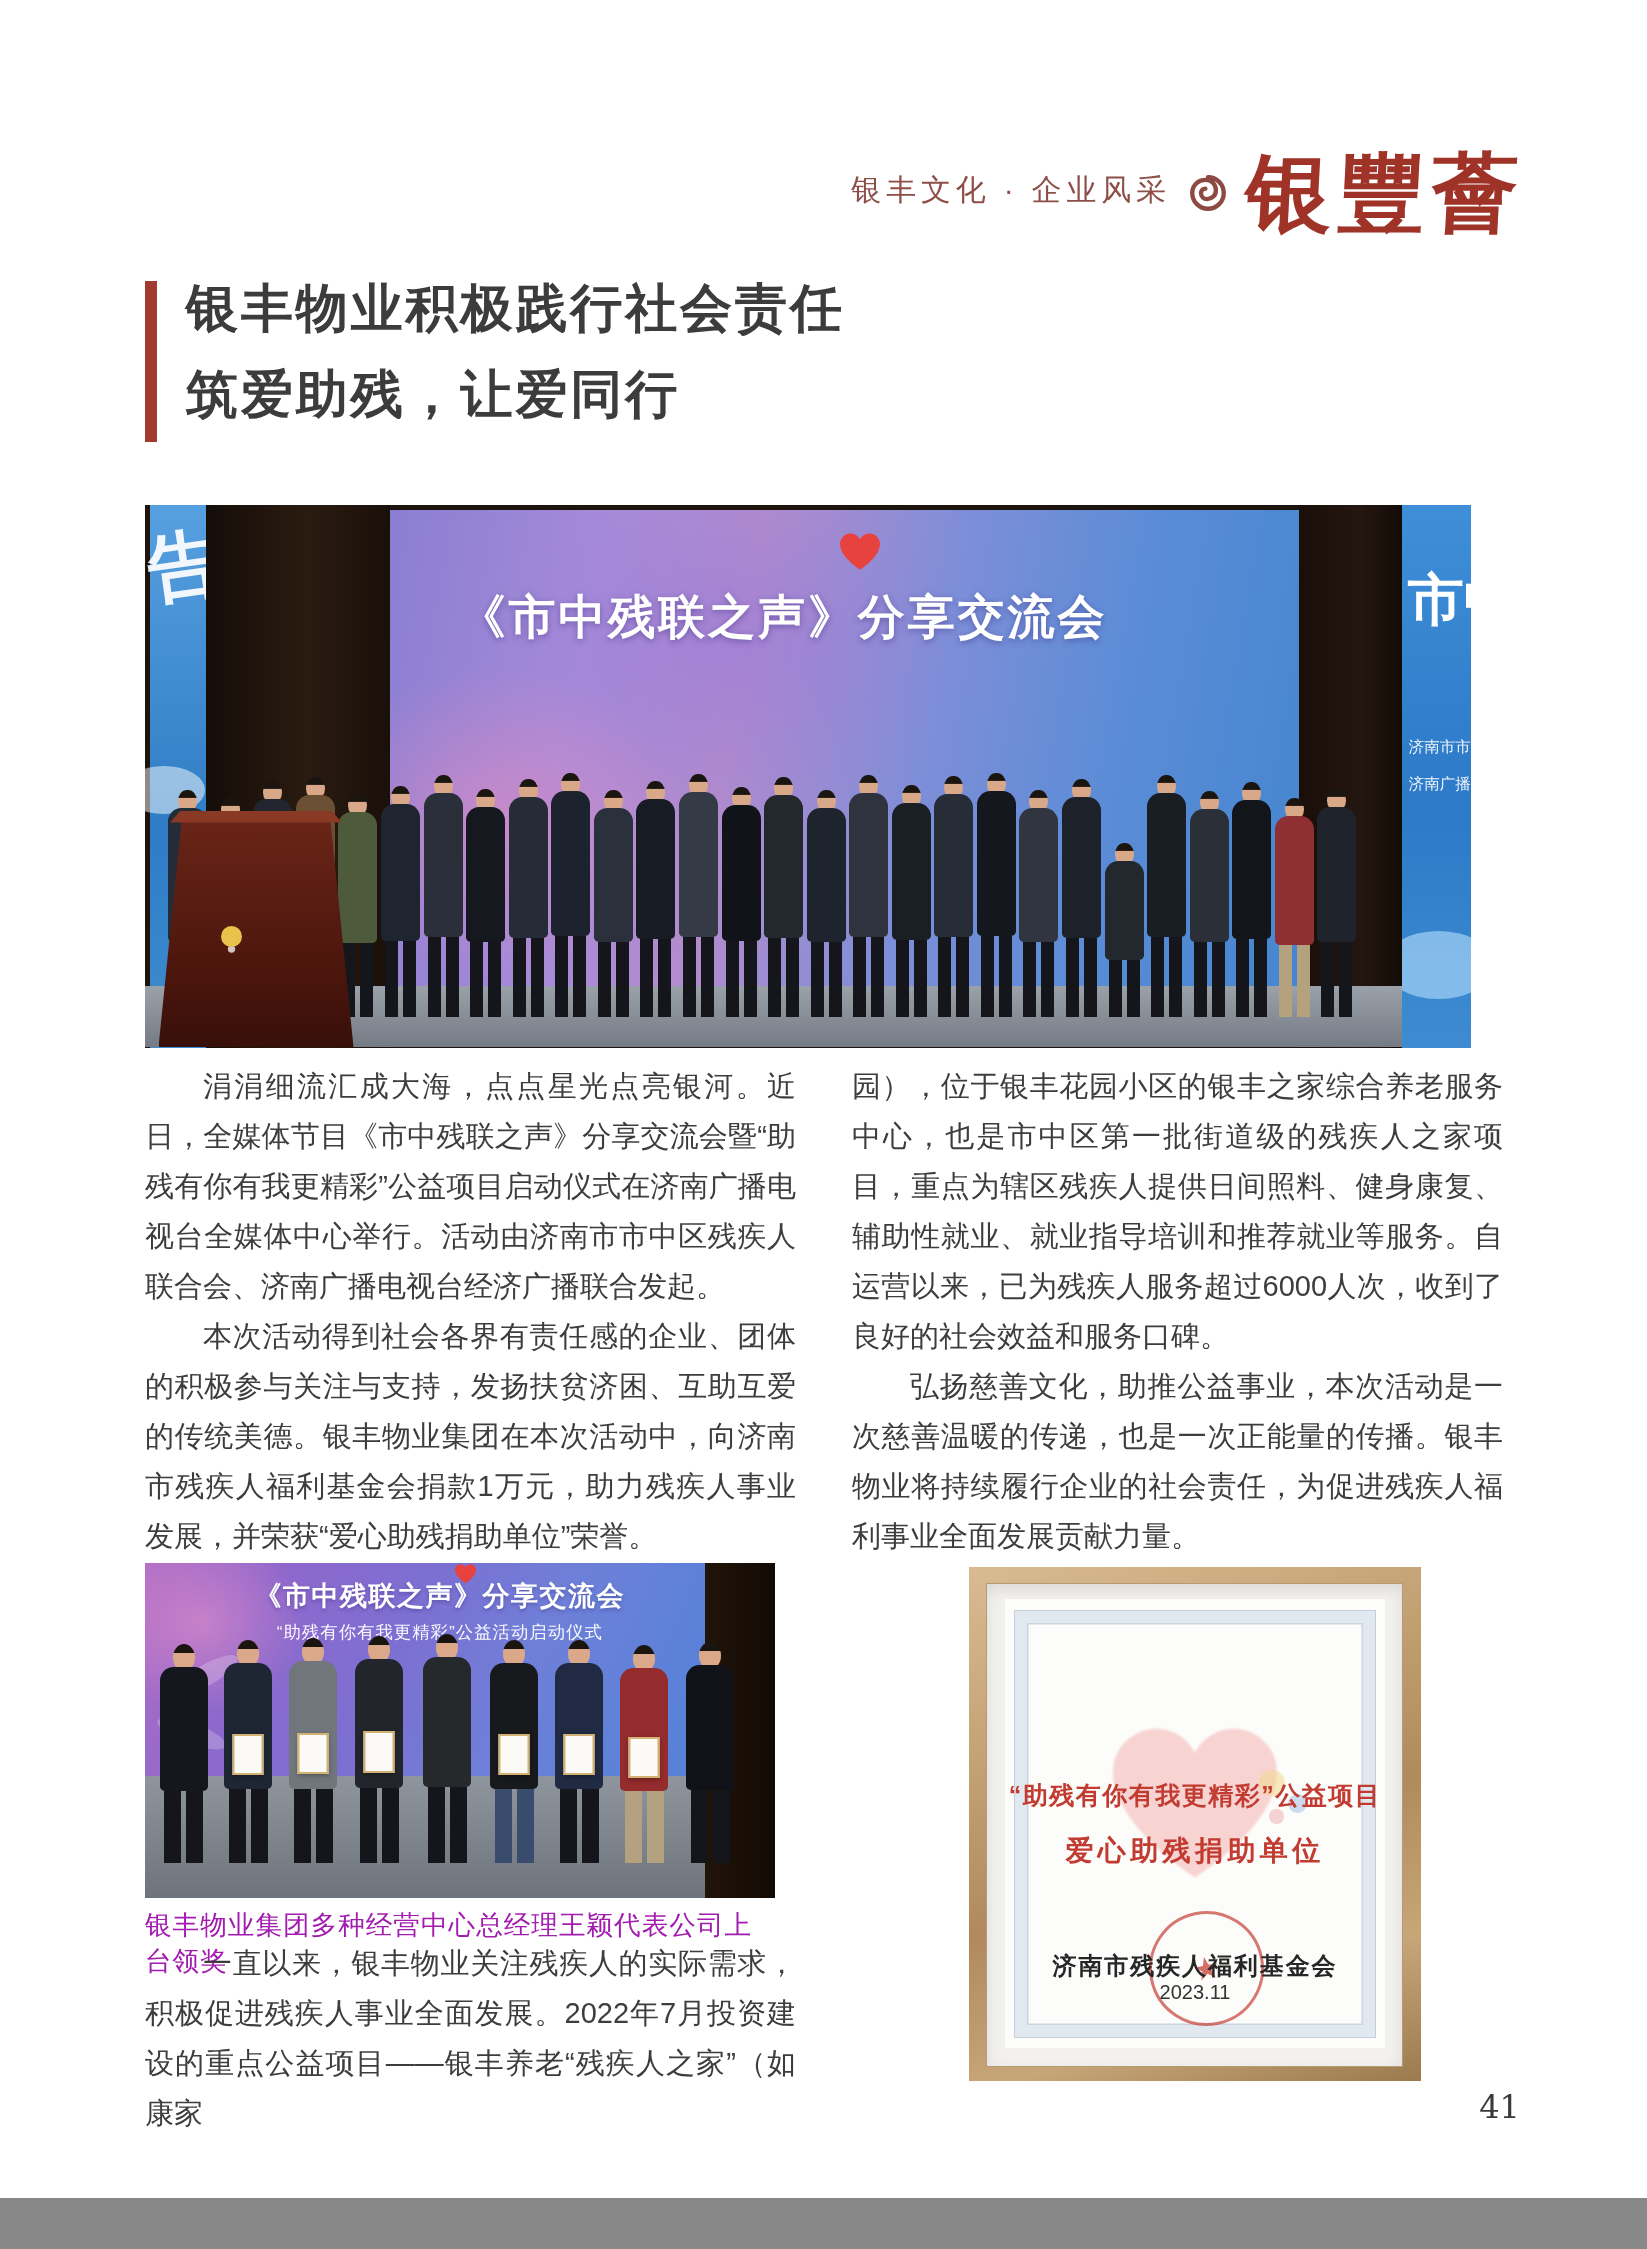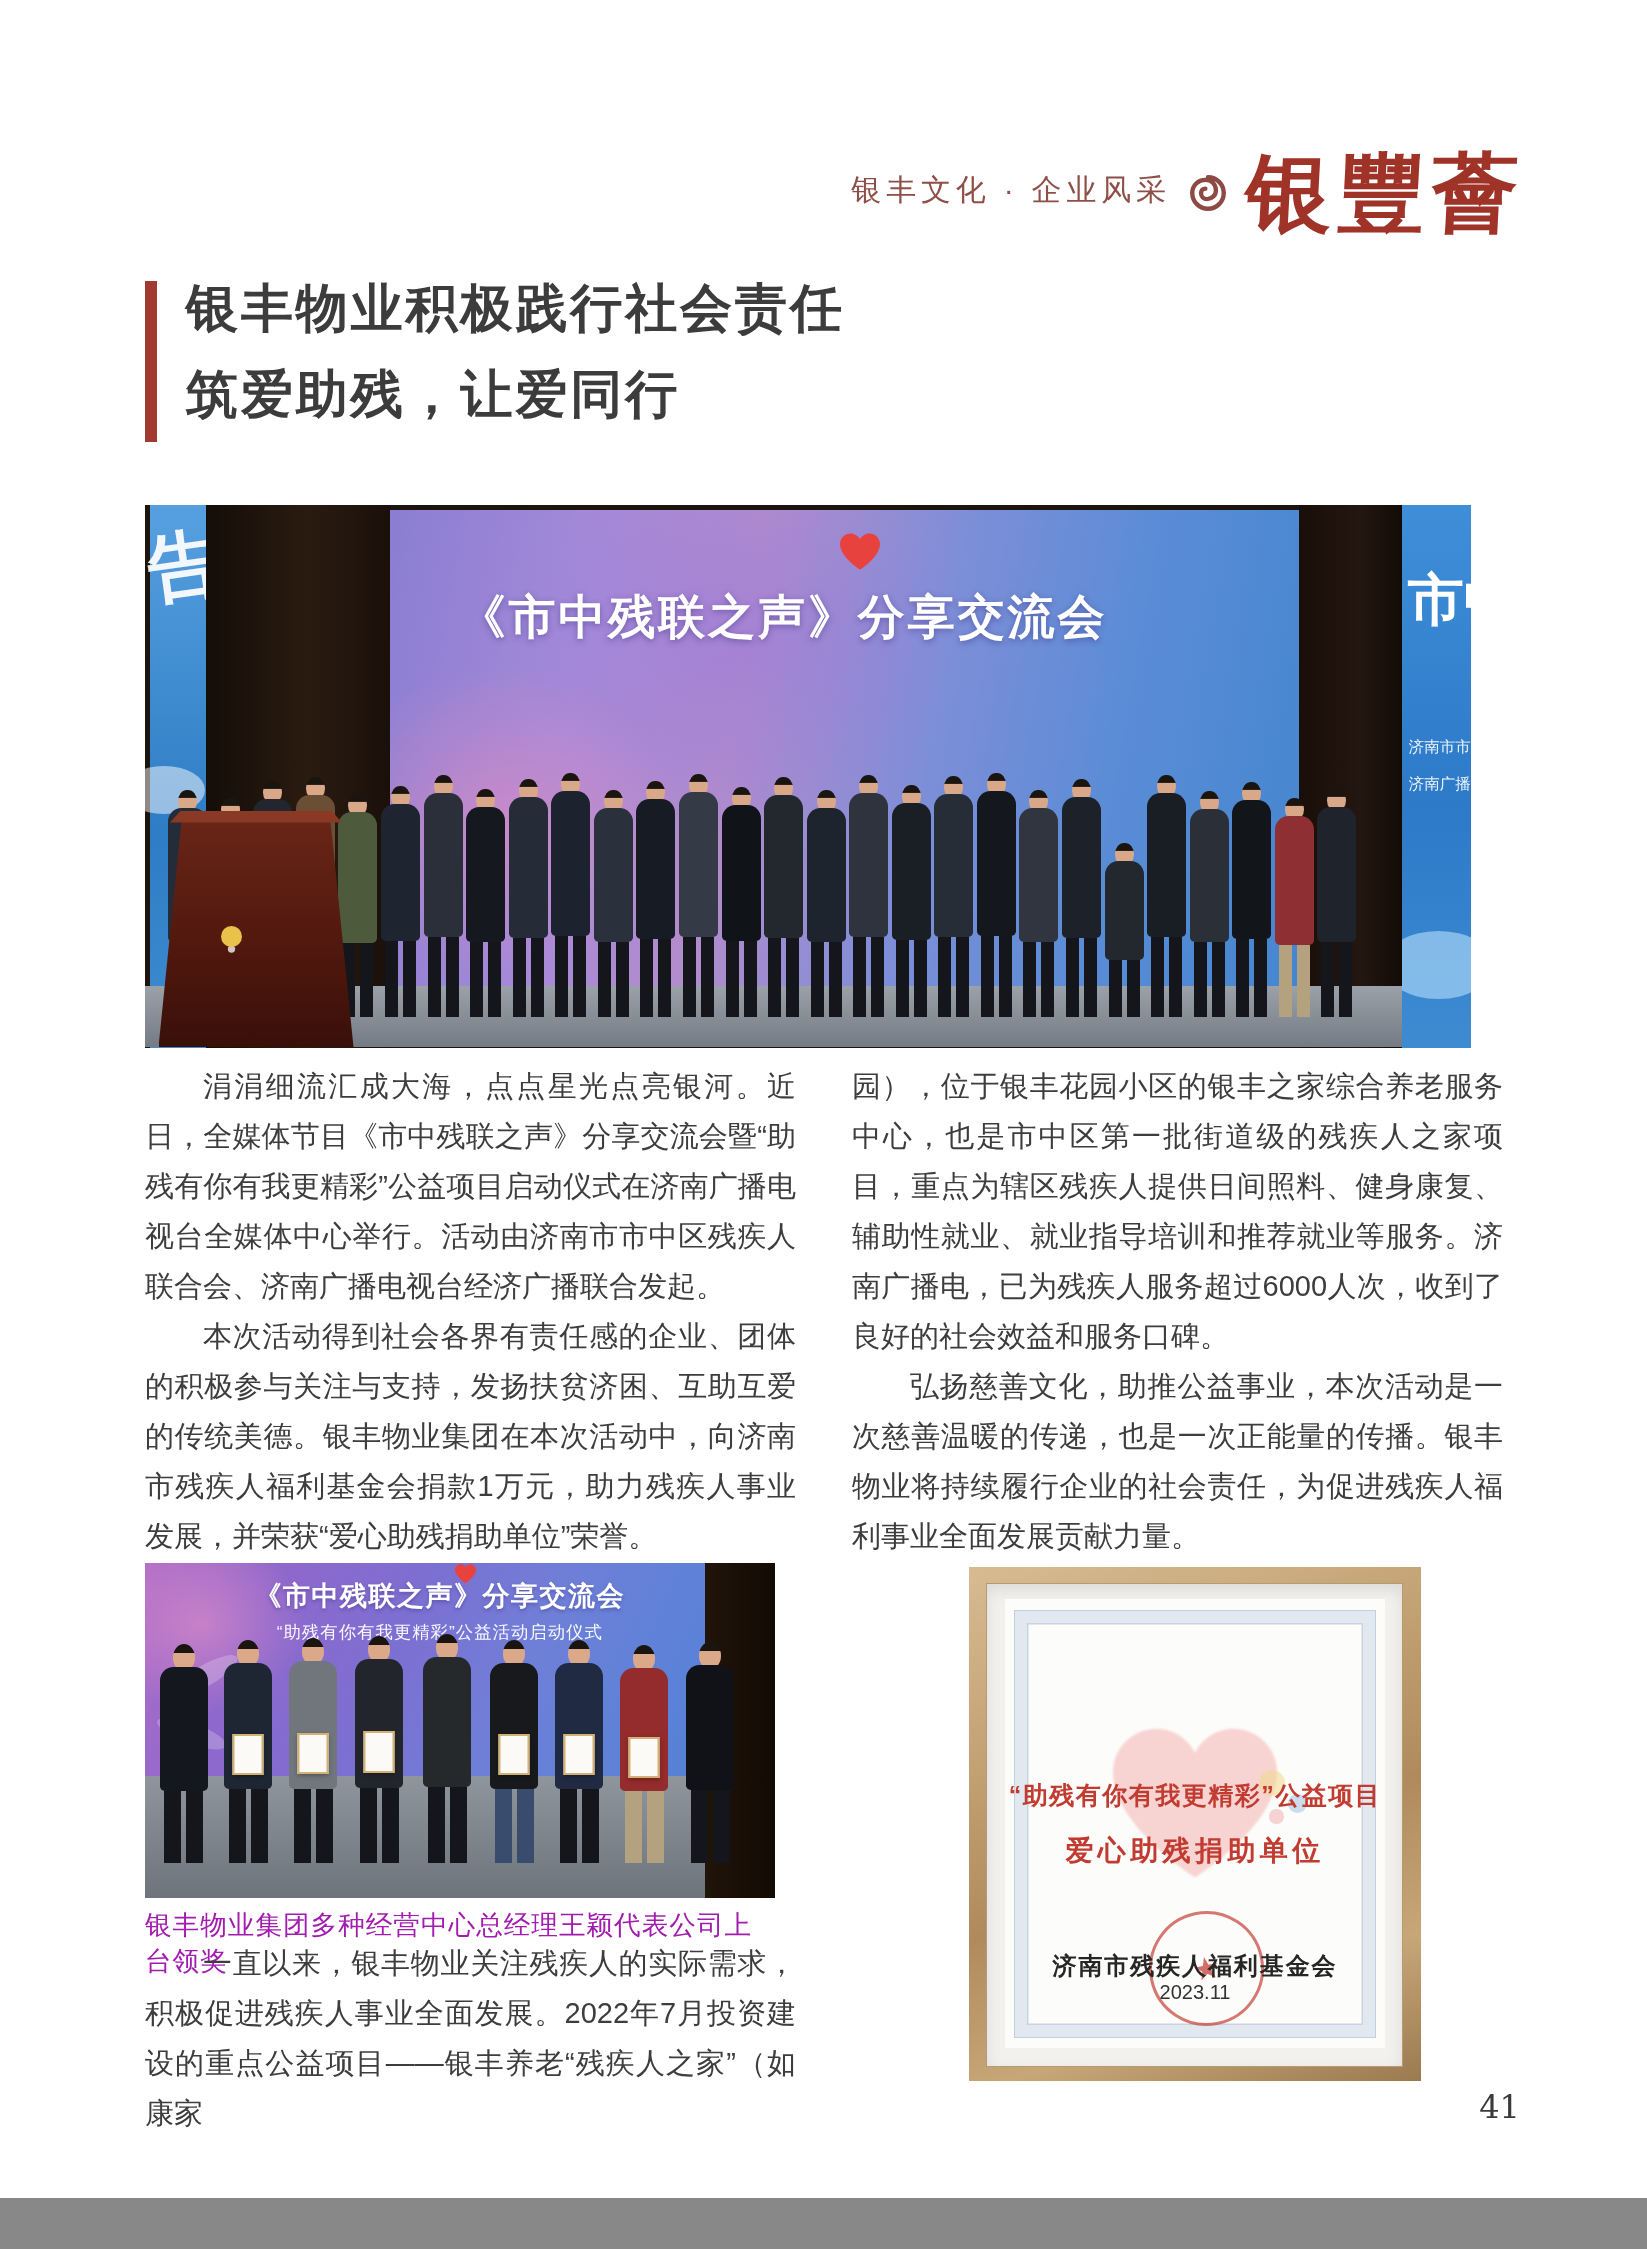--- a/index.html
+++ b/index.html
@@ -308,21 +308,21 @@
     <div class="layer pm-podium"></div>
     <div class="layer pm-podium-top"></div>
     <div class="layer pm-podium-logo"></div>
   </figure>
 
   <div class="col" id="col-left">
     <p class="para indent">涓涓细流汇成大海，点点星光点亮银河。近日，全媒体节目《市中残联之声》分享交流会暨“助残有你有我更精彩”公益项目启动仪式在济南广播电视台全媒体中心举行。活动由济南市市中区残疾人联合会、济南广播电视台经济广播联合发起。</p>
     <p class="para indent">本次活动得到社会各界有责任感的企业、团体的积极参与关注与支持，发扬扶贫济困、互助互爱的传统美德。银丰物业集团在本次活动中，向济南市残疾人福利基金会捐款1万元，助力残疾人事业发展，并荣获“爱心助残捐助单位”荣誉。</p>
   </div>
   <div class="col" id="col-right">
-    <p class="para">园），位于银丰花园小区的银丰之家综合养老服务中心，也是市中区第一批街道级的残疾人之家项目，重点为辖区残疾人提供日间照料、健身康复、辅助性就业、就业指导培训和推荐就业等服务。济南广播电，已为残疾人服务超过6000人次，收到了良好的社会效益和服务口碑。</p>
+    <p class="para">园），位于银丰花园小区的银丰之家综合养老服务中心，也是市中区第一批街道级的残疾人之家项目，重点为辖区残疾人提供日间照料、健身康复、辅助性就业、就业指导培训和推荐就业等服务。自运营以来，已为残疾人服务超过6000人次，收到了良好的社会效益和服务口碑。</p>
     <p class="para indent">弘扬慈善文化，助推公益事业，本次活动是一次慈善温暖的传递，也是一次正能量的传播。银丰物业将持续履行企业的社会责任，为促进残疾人福利事业全面发展贡献力量。</p>
   </div>
 
   <figure class="photo" id="photo-award" style="margin:0;">
     <div class="layer pa-screen"></div>
     <div class="layer pa-leaf" style="left:24px;top:102px;transform:rotate(-30deg);"></div>
     <div class="layer pa-leaf" style="left:9.7px;top:160px;transform:rotate(20deg);"></div>
     <div class="layer pa-heart">
       <svg width="21" height="19.3" viewBox="0 0 32 29">
           <path d="M16 29S0 19 0 8.5C0 3.8 3.8 0 8.5 0 11.7 0 14.6 1.9 16 4.7 17.4 1.9 20.3 0 23.5 0 28.2 0 32 3.8 32 8.5 32 19 16 29 16 29z" fill="#e8423e"></path>

